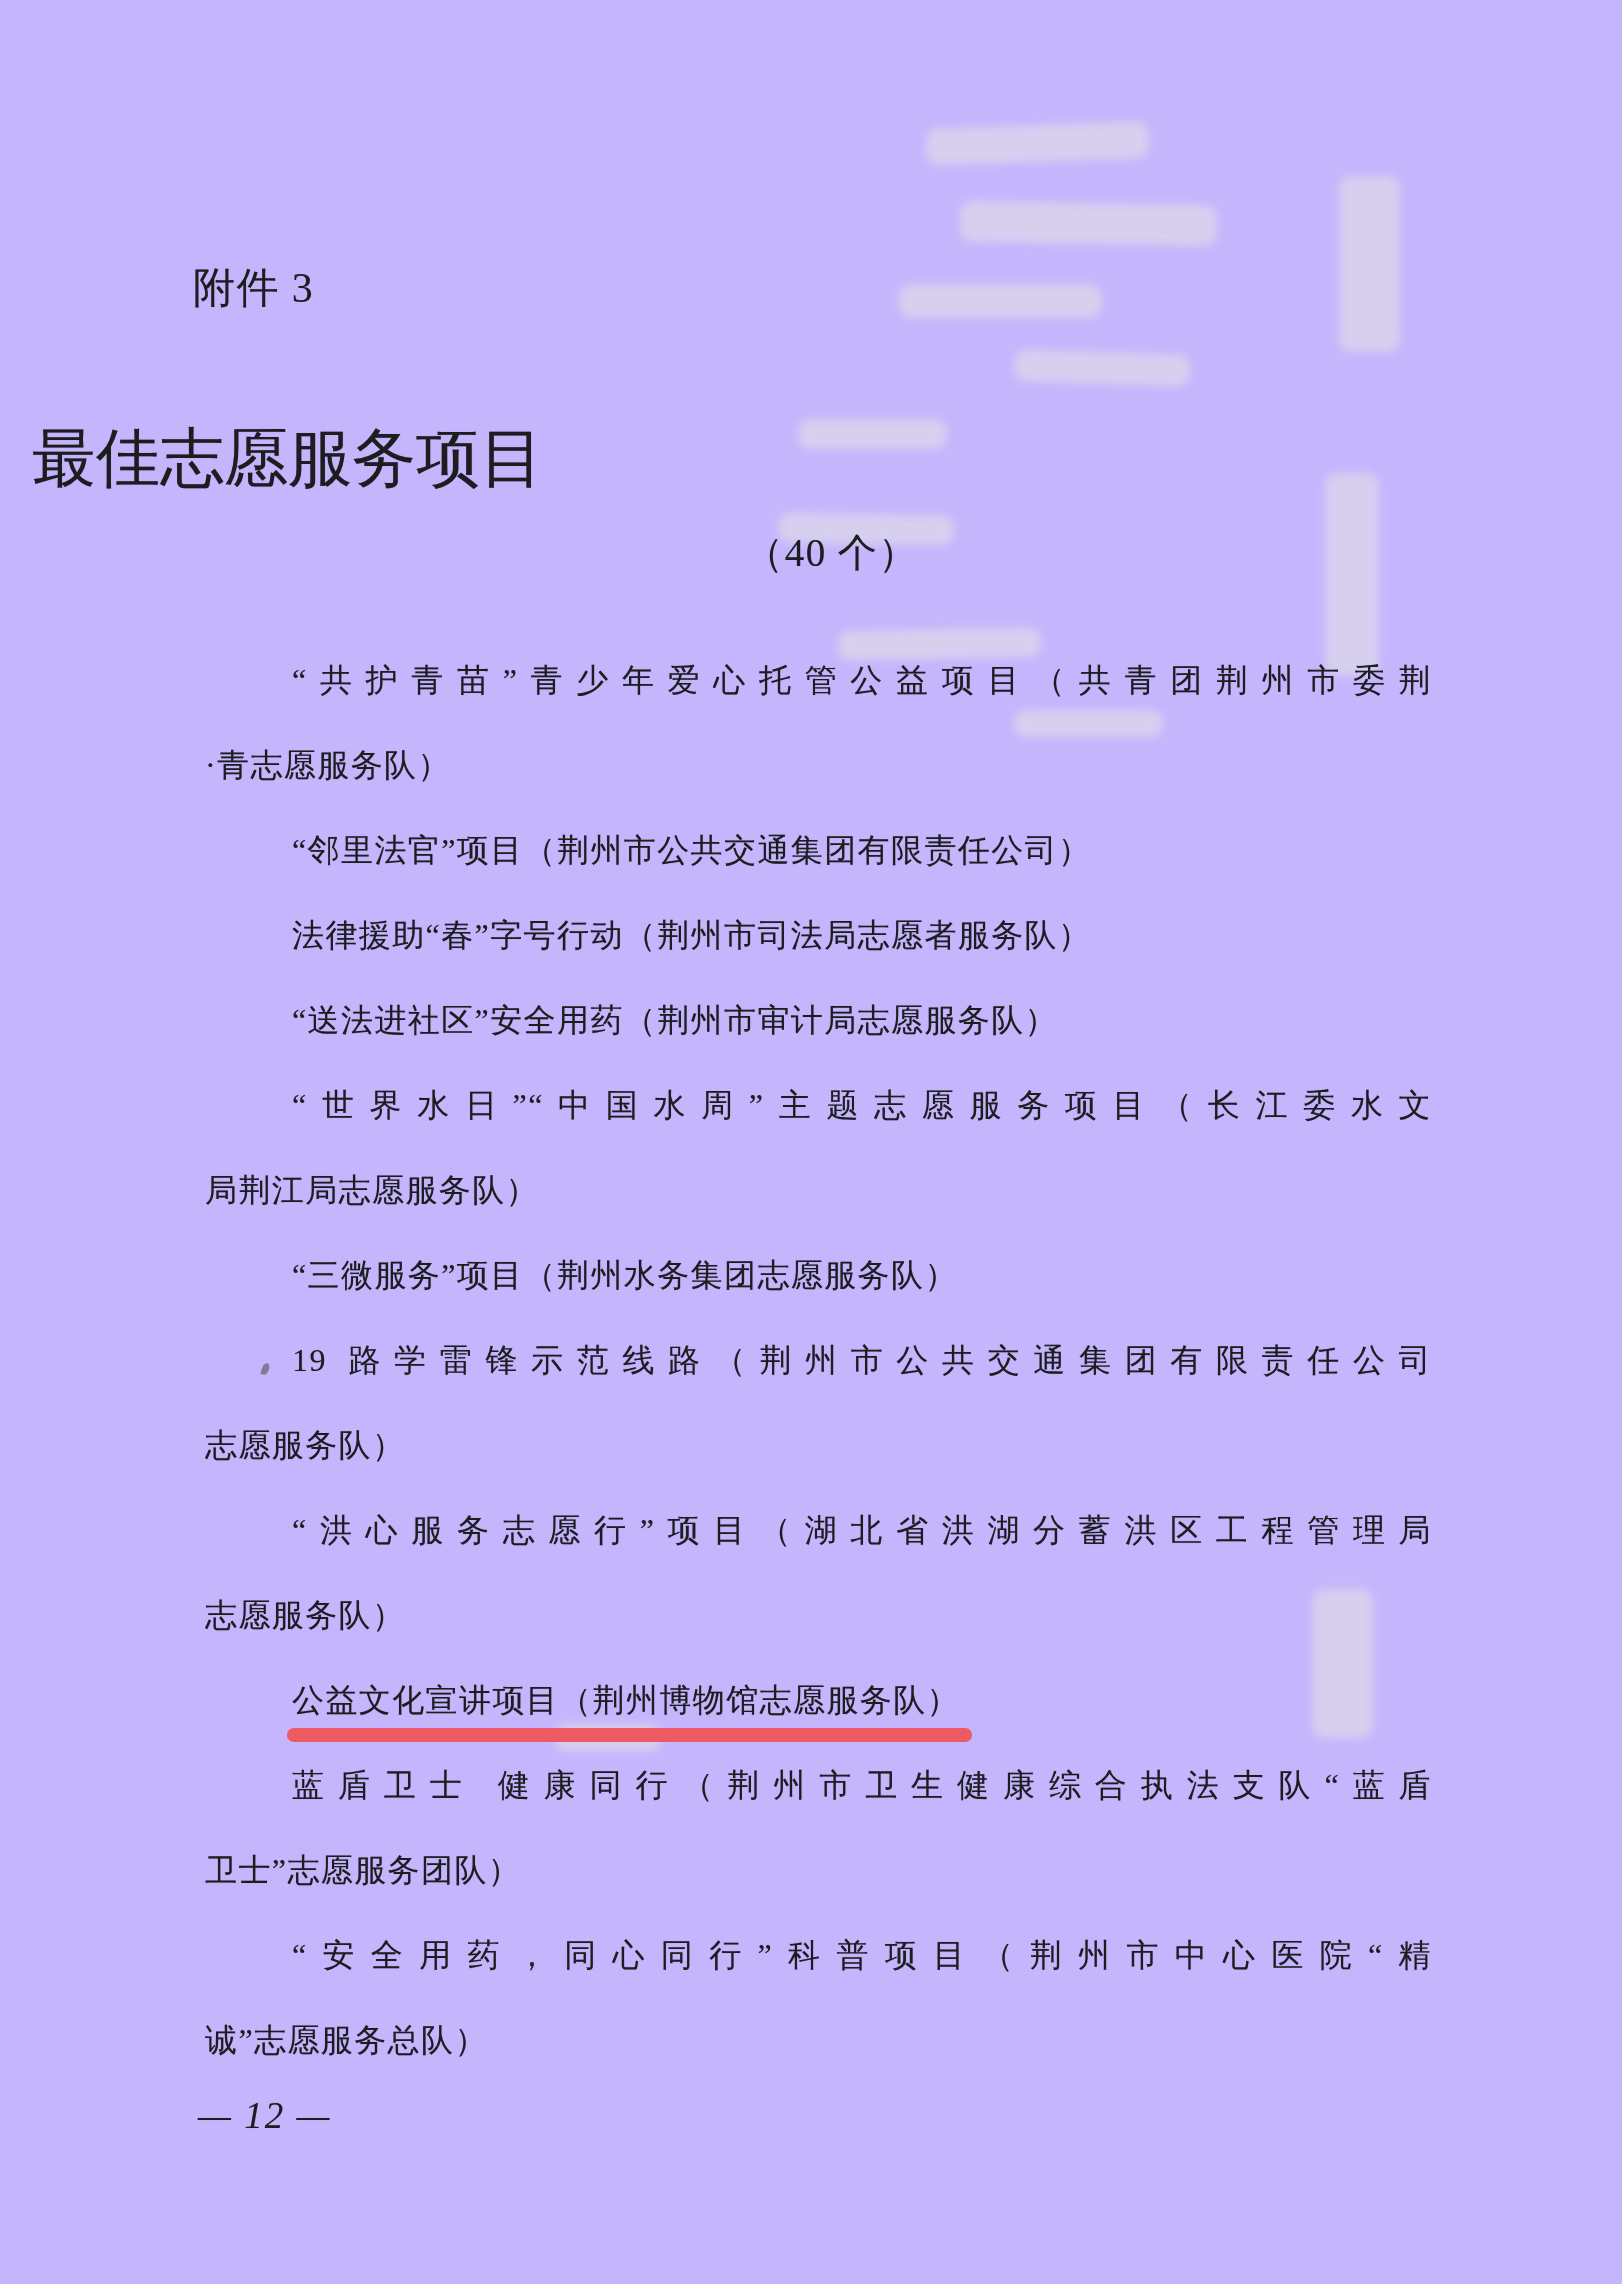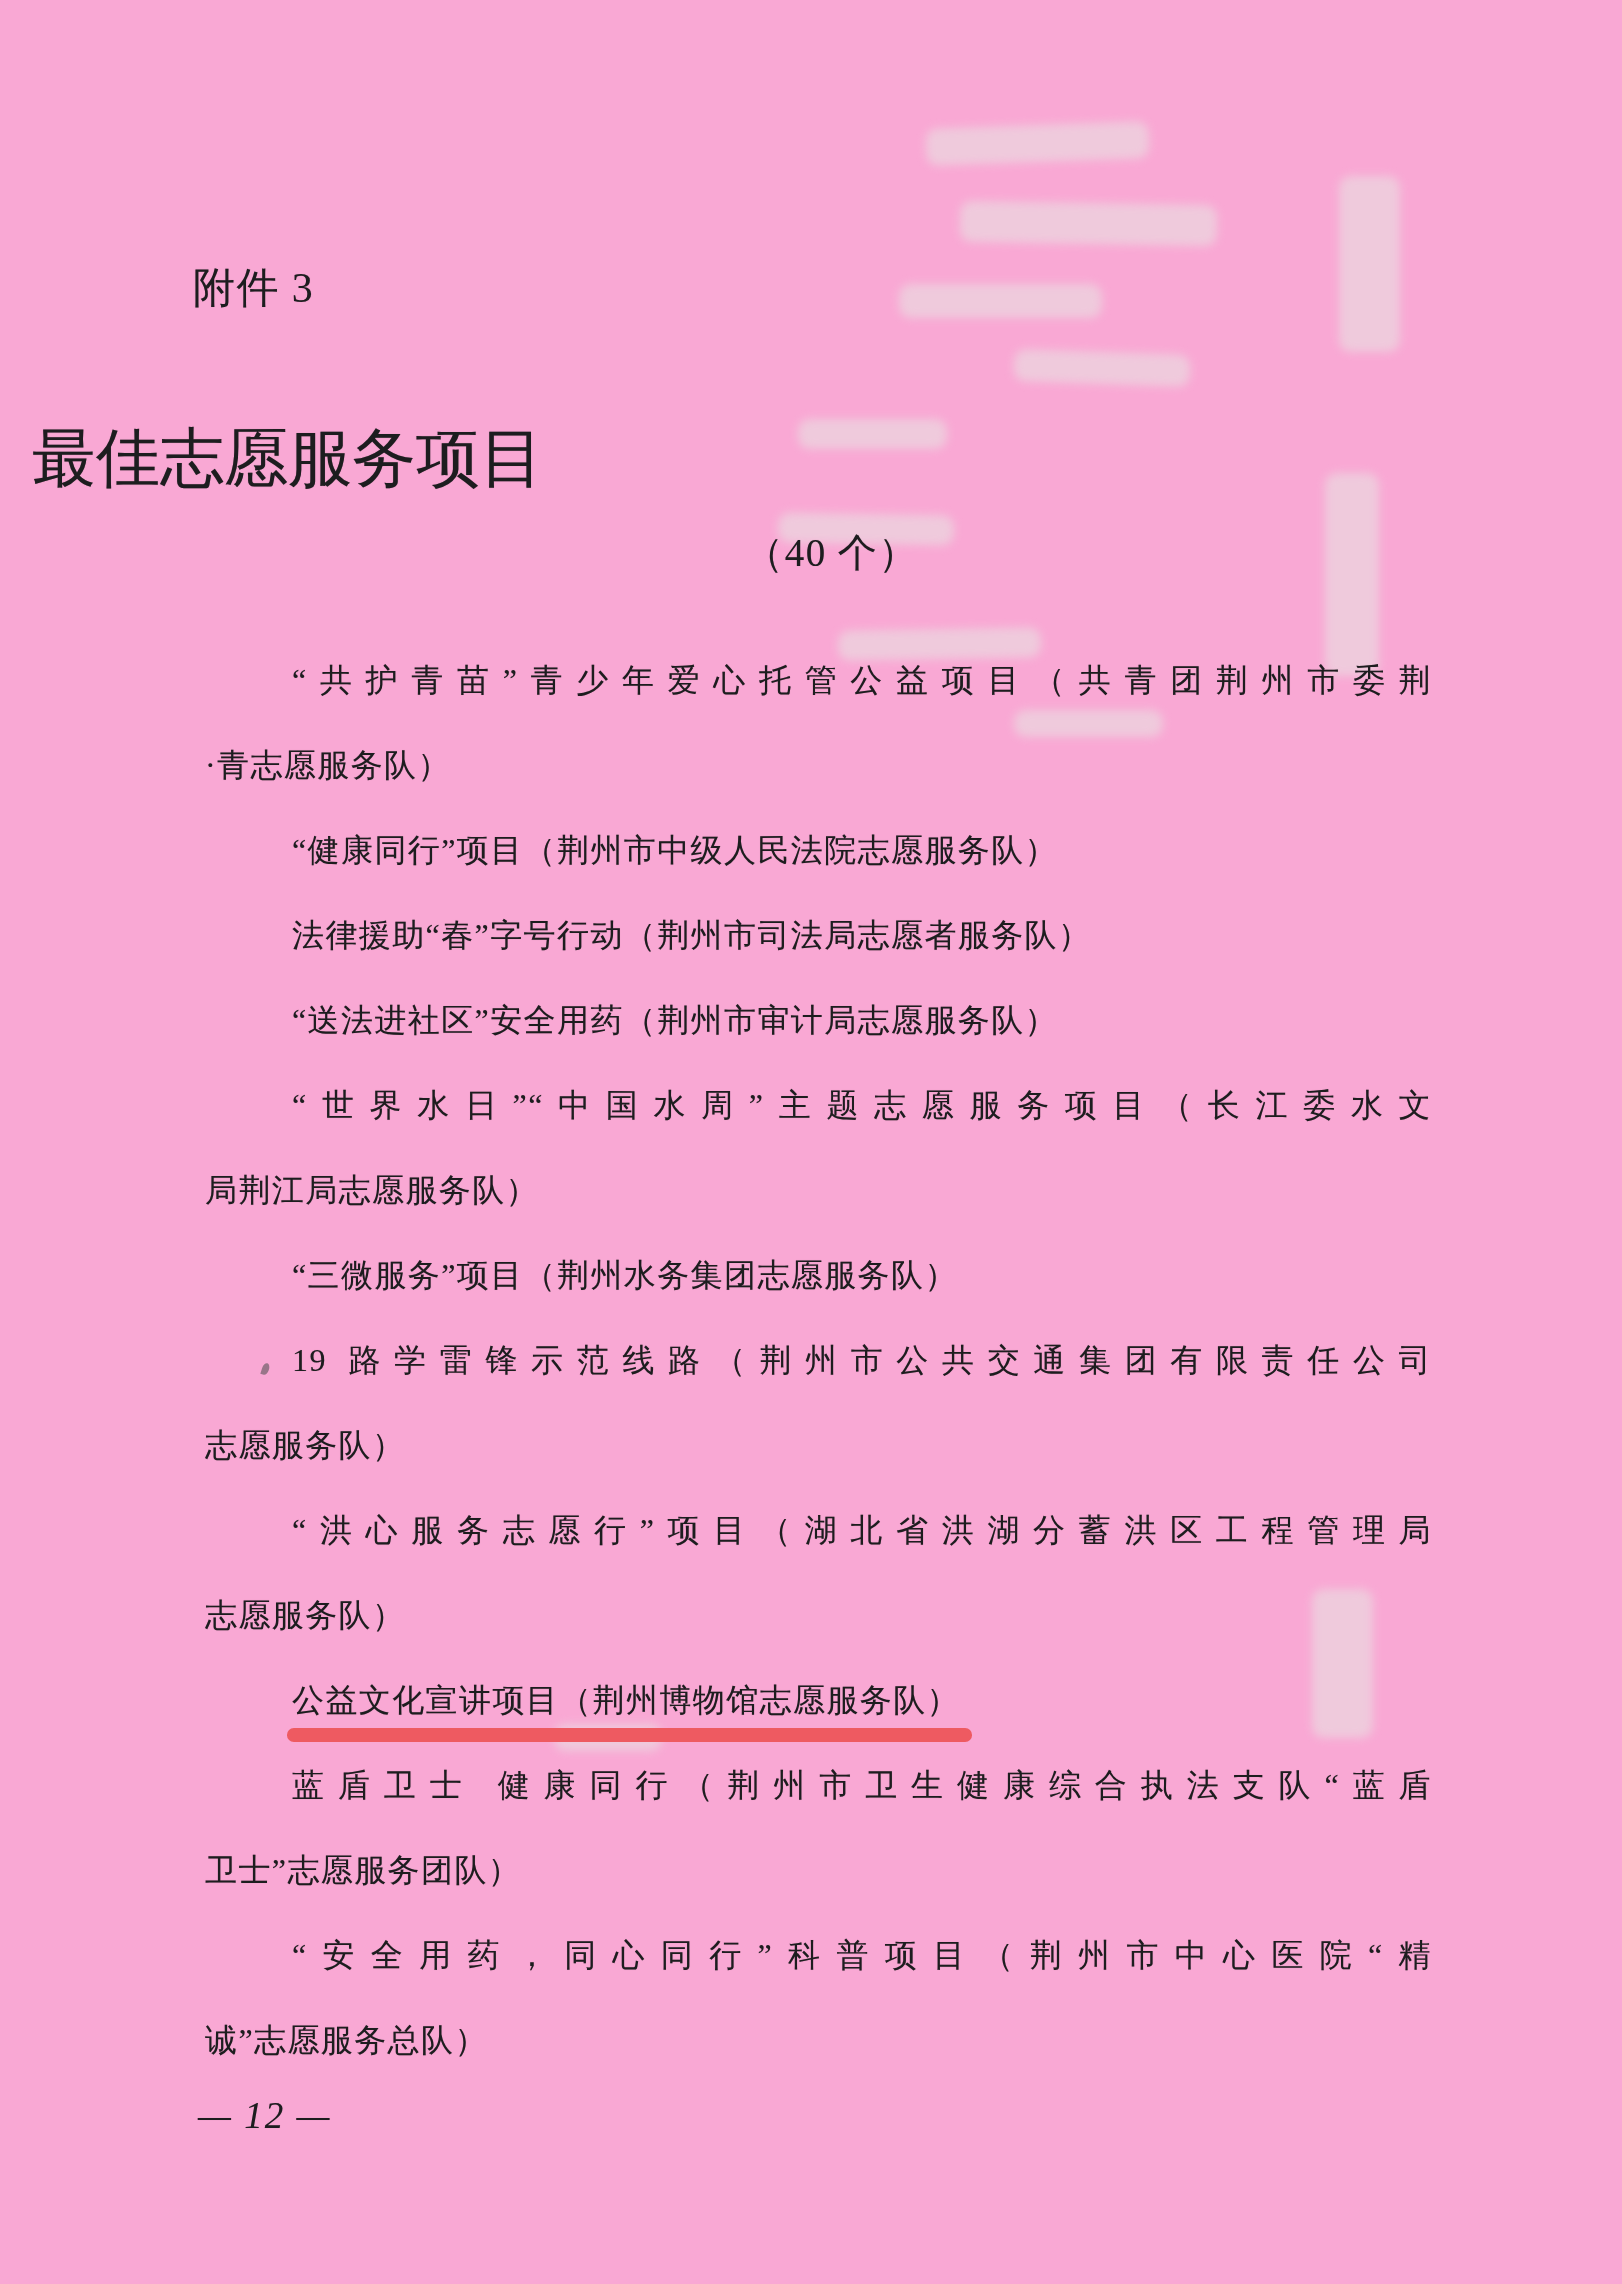--- a/index.html
+++ b/index.html
@@ -5,21 +5,21 @@
   html, body {
     margin: 0;
     padding: 0;
     background: #ffffff;
     font-family: "Liberation Serif", "DejaVu Serif", serif;
   }
   .page {
     position: relative;
     width: 1623px;
     height: 2284px;
-    background: #f9a8d4;
+    background: #c4b5fd;
     overflow: hidden;
     color: #1d1d1f;
   }
   
   .smudge {
     position: absolute;
     background: #e7e6e3;
     filter: blur(4.7px);
     opacity: 0.55;
     border-radius: 12px;
@@ -128,21 +128,21 @@
 
   <div class="attachment">附件 3</div>
 
   <div class="title">最佳志愿服务项目</div>
 
   <div class="subtitle">（40 个）</div>
 
   <div class="project-list">
       <div class="line indent fill"><span class="line-text">“共护青苗”青少年爱心托管公益项目（共青团荆州市委荆</span></div>
       <div class="line"><span class="line-text">·青志愿服务队）</span></div>
-      <div class="line indent"><span class="line-text">“健康同行”项目（荆州市中级人民法院志愿服务队）</span></div>
+      <div class="line indent"><span class="line-text">“邻里法官”项目（荆州市公共交通集团有限责任公司）</span></div>
       <div class="line indent"><span class="line-text">法律援助“春”字号行动（荆州市司法局志愿者服务队）</span></div>
       <div class="line indent"><span class="line-text">“送法进社区”安全用药（荆州市审计局志愿服务队）</span></div>
       <div class="line indent fill"><span class="line-text">“世界水日”“中国水周”主题志愿服务项目（长江委水文</span></div>
       <div class="line"><span class="line-text">局荆江局志愿服务队）</span></div>
       <div class="line indent"><span class="line-text">“三微服务”项目（荆州水务集团志愿服务队）</span></div>
       <div class="line indent fill"><span class="line-text">19 路学雷锋示范线路（荆州市公共交通集团有限责任公司</span></div>
       <div class="line"><span class="line-text">志愿服务队）</span></div>
       <div class="line indent fill"><span class="line-text">“洪心服务志愿行”项目（湖北省洪湖分蓄洪区工程管理局</span></div>
       <div class="line"><span class="line-text">志愿服务队）</span></div>
       <div class="line indent"><span class="line-text underlined">公益文化宣讲项目（荆州博物馆志愿服务队）<div class="red-underline" style="background: rgb(238, 90, 97);"></div></span></div>

